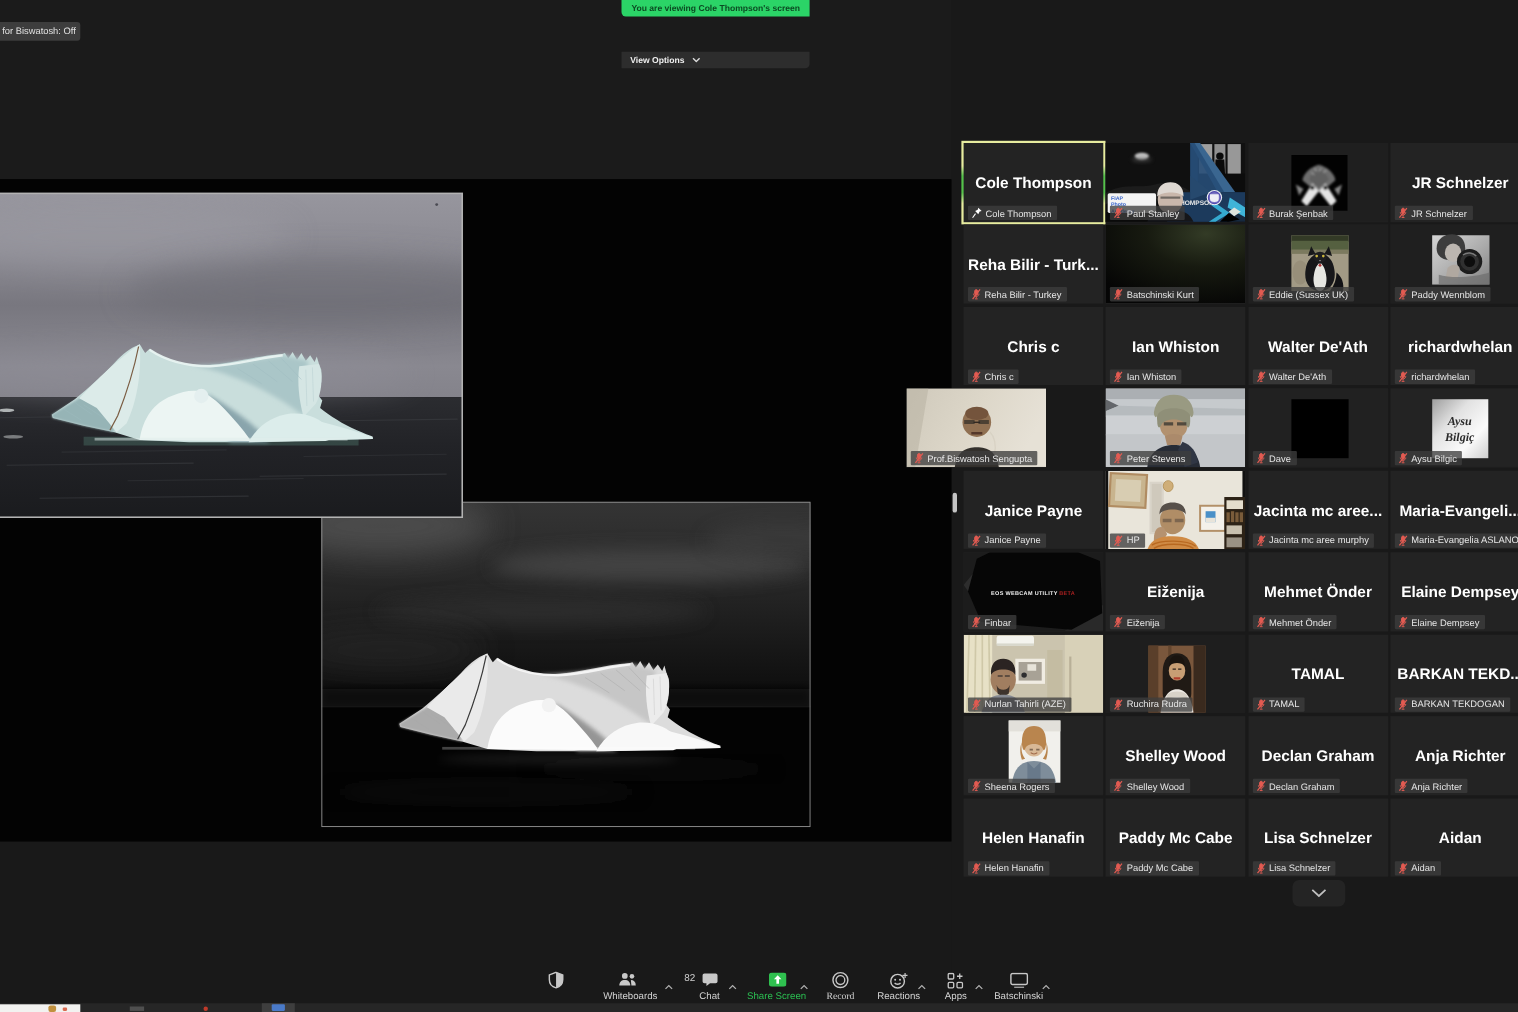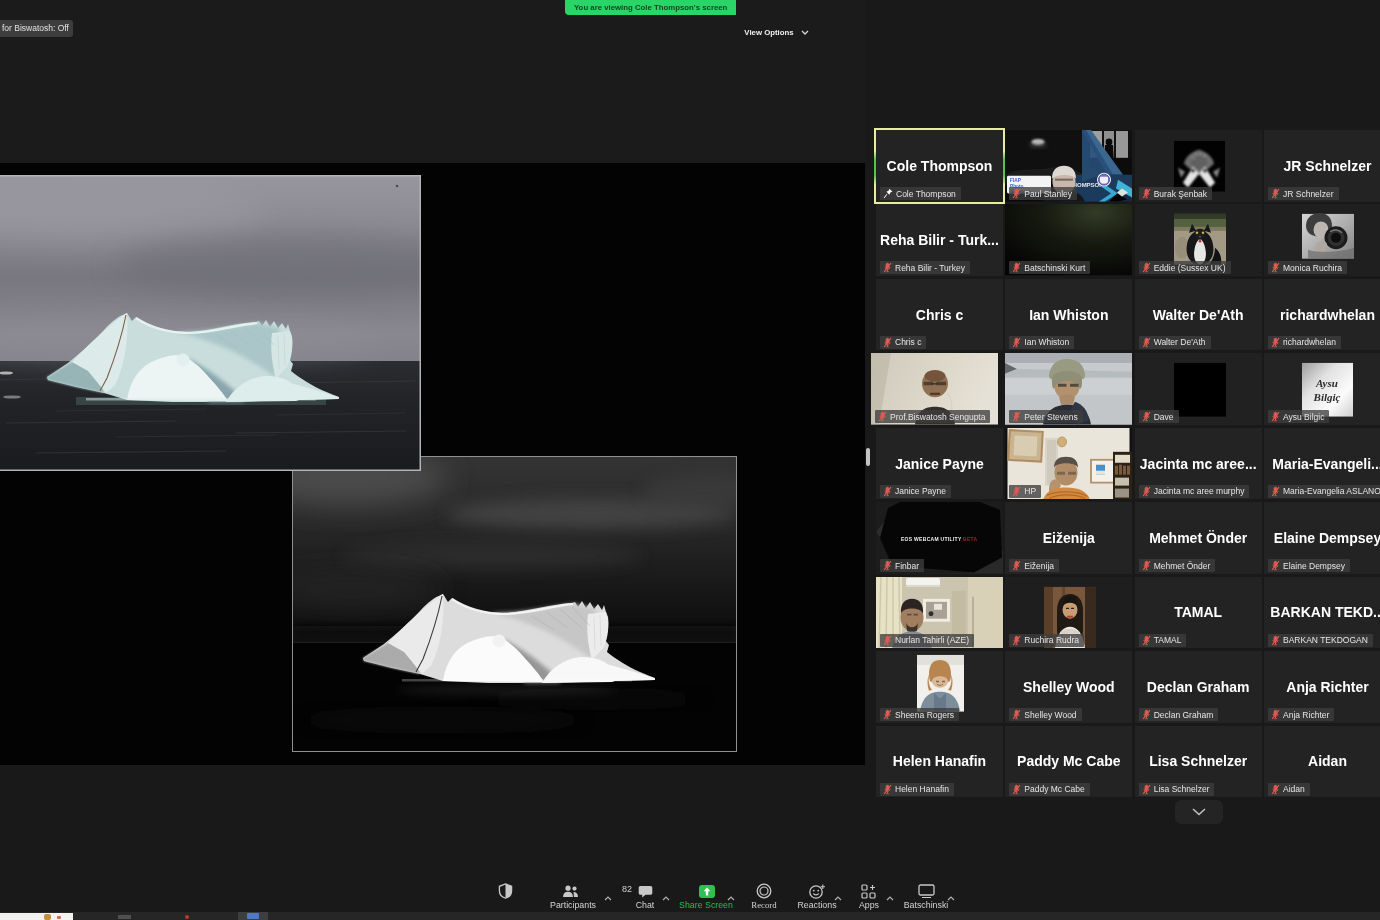--- a/index.html
+++ b/index.html
@@ -5,21 +5,21 @@
   html,body{margin:0;padding:0;width:1380px;height:920px;background:#000;overflow:hidden;
     font-family:"Liberation Sans", sans-serif;}
   .abs{position:absolute;}
   #topband{left:0;top:0;width:1380px;height:163px;background:#1b1b1b;}
   #bottomband{left:0;top:765px;width:1380px;height:155px;background:#191919;}
   #rightpanel{left:865px;top:0;width:515px;height:920px;background:#191919;}
   #share{left:0;top:163px;width:865px;height:602px;background:#030303;}
   #musicians{left:0;top:20px;height:17px;background:#3d3d3d;border-radius:0 3px 3px 0;
     color:#e2e2e2;font-size:8.5px;line-height:17px;padding:0 4px 0 2px;}
   
-  #pill{left:565px;top:0;height:15px;display:flex;}
+  #pill{left:565px;top:0;height:15px;display:flex;flex-direction:column;}
   #pillgreen{background:#2bd467;color:#0b4a22;font-weight:bold;font-size:7.8px;
     line-height:15px;padding:0 9px;border-radius:0 0 0 4px;white-space:nowrap;}
   #pilldark{background:#2d2d2d;color:#f0f0f0;font-weight:bold;font-size:7.8px;
     line-height:15px;padding:0 8px;border-radius:0 0 4px 0;white-space:nowrap;display:flex;align-items:center;gap:7px;margin-top:32px;}
   
   .tile{position:absolute;width:127px;height:71.5px;background:#232323;overflow:hidden;}
   .nm{position:absolute;left:0;top:0;width:100%;height:100%;display:flex;align-items:center;
     justify-content:center;color:#fff;font-weight:bold;font-size:14px;white-space:nowrap;}
   .chip{position:absolute;left:4px;bottom:1.5px;height:13px;display:inline-flex;align-items:center;
     gap:3px;background:rgba(62,62,62,.78);padding:0 5px 0 3px;color:#e6e6e6;font-size:8.5px;
@@ -409,21 +409,21 @@
         </defs>
 </svg><div class="chip">
         <svg width="9" height="11" viewBox="0 0 12 14">
           <g fill="none" stroke="#e25b52" stroke-width="1.2">
             <path d="M6 1.4c-1.1 0-1.9.8-1.9 1.9v3c0 1.1.8 1.9 1.9 1.9s1.9-.8 1.9-1.9v-3C7.9 2.2 7.1 1.4 6 1.4z" fill="#e25b52"></path>
             <path d="M2.7 6.3c0 1.9 1.4 3.3 3.3 3.3s3.3-1.4 3.3-3.3"></path>
             <path d="M6 9.6v2.2M4.3 12.6h3.4"></path>
             <path d="M1.6 12.8L10.6 1.2" stroke-width="1.5"></path>
           </g>
         </svg>
-        <span>Monica Ruchira</span>
+        <span>Paddy Wennblom</span>
       </div></div>
 <div class="tile" style="left:876px;top:278.9px;">
       <div class="nm">Chris c</div>
       <div class="chip">
         <svg width="9" height="11" viewBox="0 0 12 14">
           <g fill="none" stroke="#e25b52" stroke-width="1.2">
             <path d="M6 1.4c-1.1 0-1.9.8-1.9 1.9v3c0 1.1.8 1.9 1.9 1.9s1.9-.8 1.9-1.9v-3C7.9 2.2 7.1 1.4 6 1.4z" fill="#e25b52"></path>
             <path d="M2.7 6.3c0 1.9 1.4 3.3 3.3 3.3s3.3-1.4 3.3-3.3"></path>
             <path d="M6 9.6v2.2M4.3 12.6h3.4"></path>
             <path d="M1.6 12.8L10.6 1.2" stroke-width="1.5"></path>
@@ -467,21 +467,21 @@
           <g fill="none" stroke="#e25b52" stroke-width="1.2">
             <path d="M6 1.4c-1.1 0-1.9.8-1.9 1.9v3c0 1.1.8 1.9 1.9 1.9s1.9-.8 1.9-1.9v-3C7.9 2.2 7.1 1.4 6 1.4z" fill="#e25b52"></path>
             <path d="M2.7 6.3c0 1.9 1.4 3.3 3.3 3.3s3.3-1.4 3.3-3.3"></path>
             <path d="M6 9.6v2.2M4.3 12.6h3.4"></path>
             <path d="M1.6 12.8L10.6 1.2" stroke-width="1.5"></path>
           </g>
         </svg>
         <span>richardwhelan</span>
       </div>
     </div>
-<div class="tile" style="left:824px;top:353.3px;margin-left:47px;"><svg width="127" height="71.5" viewBox="0 0 127 72" preserveAspectRatio="none">
+<div class="tile" style="left:824px;top:353.3px;"><svg width="127" height="71.5" viewBox="0 0 127 72" preserveAspectRatio="none">
 <defs>
           <linearGradient id="pbg" x1="0" y1="0" x2="1" y2="0.3">
 <stop offset="0" stop-color="#cfc9bb"></stop>
             <stop offset="0.55" stop-color="#ddd7c9"></stop>
             <stop offset="1" stop-color="#e6e1d6"></stop>
           </linearGradient>
         </defs>
 <rect width="127" height="72" fill="url(#pbg)"></rect>
 <path d="M0 0 L20 0 L8 72 L0 72 Z" fill="#b5af9f" opacity=".5"></path>
 <ellipse cx="64" cy="31" rx="13" ry="13.5" fill="#907052"></ellipse>
@@ -942,21 +942,21 @@
 <div class="abs" style="left:562px;top:884px;"><svg width="17" height="13" viewBox="0 0 17 13">
         <circle cx="6" cy="3.2" r="2.6" fill="#c8c8c8"></circle>
         <path d="M1 12 C1 8.5 3 6.8 6 6.8 C9 6.8 11 8.5 11 12 Z" fill="#c8c8c8"></path>
         <circle cx="12.5" cy="3.6" r="2.1" fill="#c8c8c8"></circle>
         <path d="M11.5 6.9 C14.2 6.9 16 8.6 16 11.9 L12 11.9" fill="#c8c8c8"></path>
       </svg></div>
 <div class="abs" style="left:582px;top:884px;color:#cfcfcf;font-size:9px;padding-left:40px;">82</div>
 <div class="abs" style="left:604px;top:887px;width:8px;height:5px;"><svg width="8" height="5" viewBox="0 0 8 5">
         <path d="M1 4l3-3 3 3" stroke="#b0b0b0" stroke-width="1.2" fill="none"></path>
       </svg></div>
-<div class="tbl" style="left:513px;top:900px;width:120px;">Participants</div>
+<div class="tbl" style="left:513px;top:900px;width:120px;">Whiteboards</div>
 <div class="abs" style="left:638px;top:884px;"><svg width="15" height="13" viewBox="0 0 15 13">
         <path d="M2.5 1 H12.5 C13.6 1 14.3 1.8 14.3 2.8 V8 C14.3 9 13.6 9.8 12.5 9.8 H7.5 L4.2 12.4 V9.8 H2.5 C1.4 9.8 0.7 9 0.7 8 V2.8 C0.7 1.8 1.4 1 2.5 1 Z" fill="#c8c8c8"></path>
       </svg></div>
 <div class="abs" style="left:662px;top:887px;width:8px;height:5px;"><svg width="8" height="5" viewBox="0 0 8 5">
         <path d="M1 4l3-3 3 3" stroke="#b0b0b0" stroke-width="1.2" fill="none"></path>
       </svg></div>
 <div class="tbl" style="left:585px;top:900px;width:120px;">Chat</div>
 <div class="abs" style="left:699px;top:884px;"><svg width="16" height="13" viewBox="0 0 16 13">
         <rect x="0" y="0" width="16" height="13" rx="3" fill="#2fc04f"></rect>
         <path d="M8 2.6 L11.4 6.2 H9.2 V10.4 H6.8 V6.2 H4.6 Z" fill="#fff"></path>

